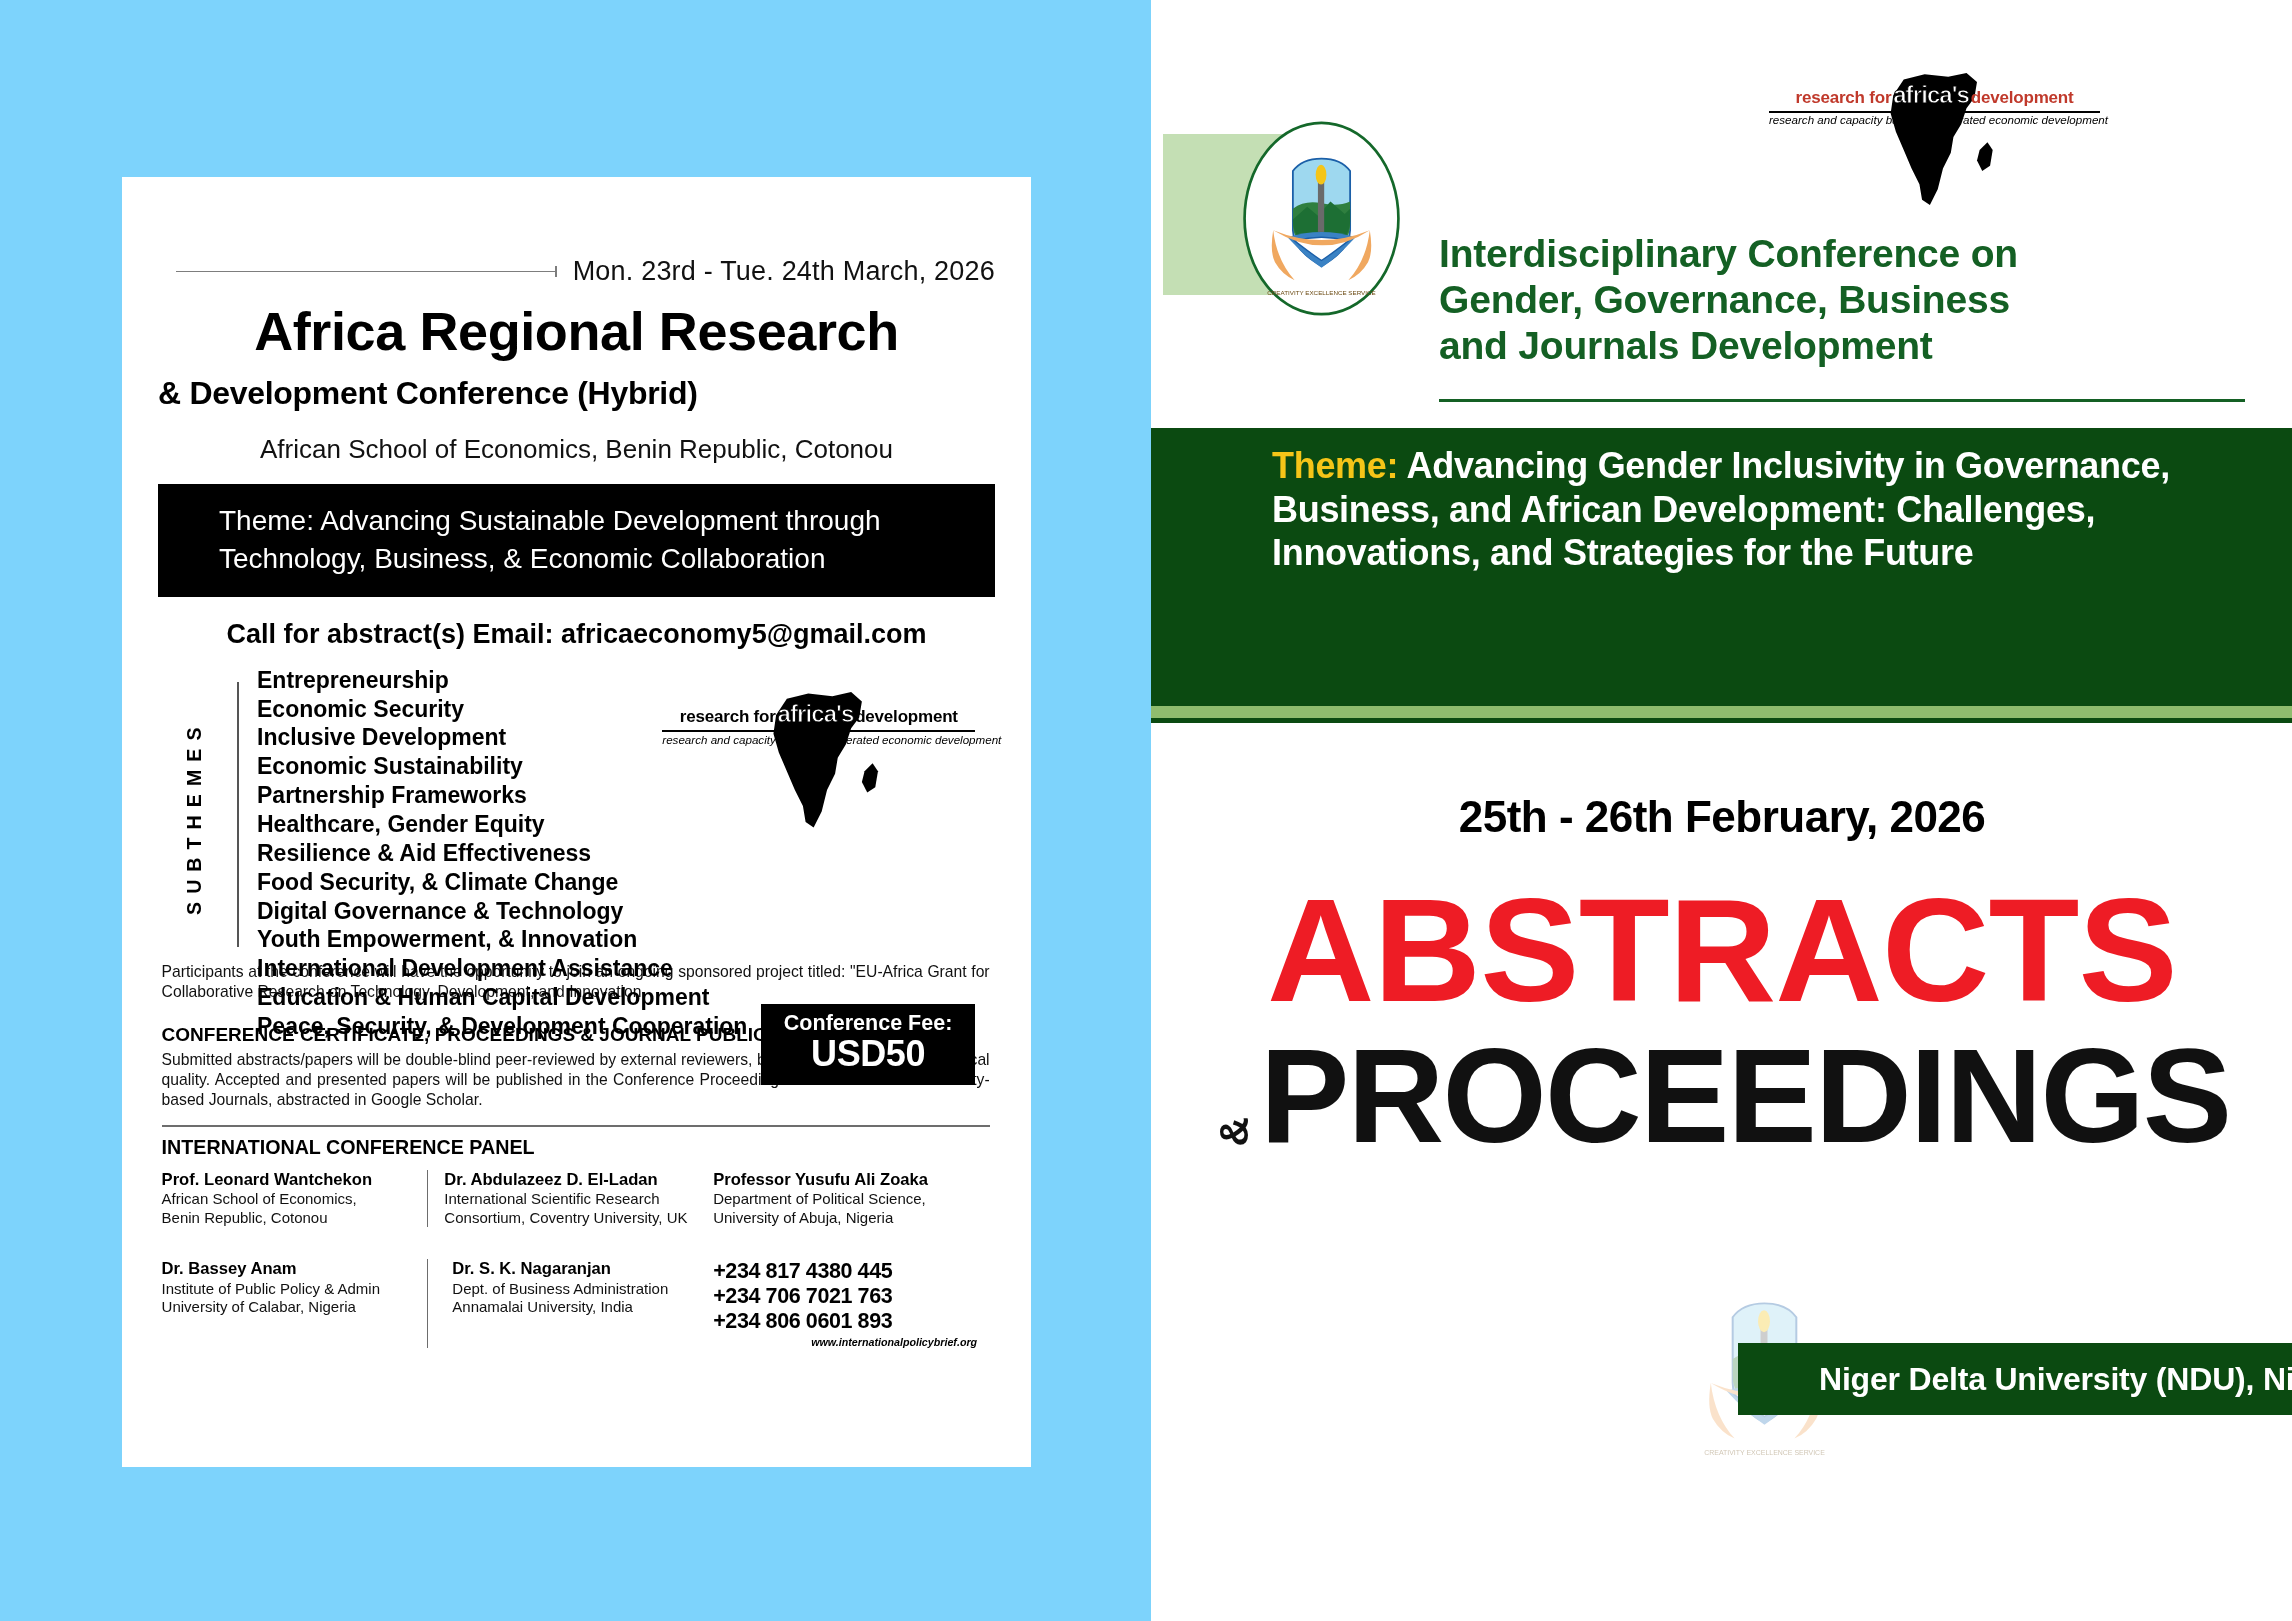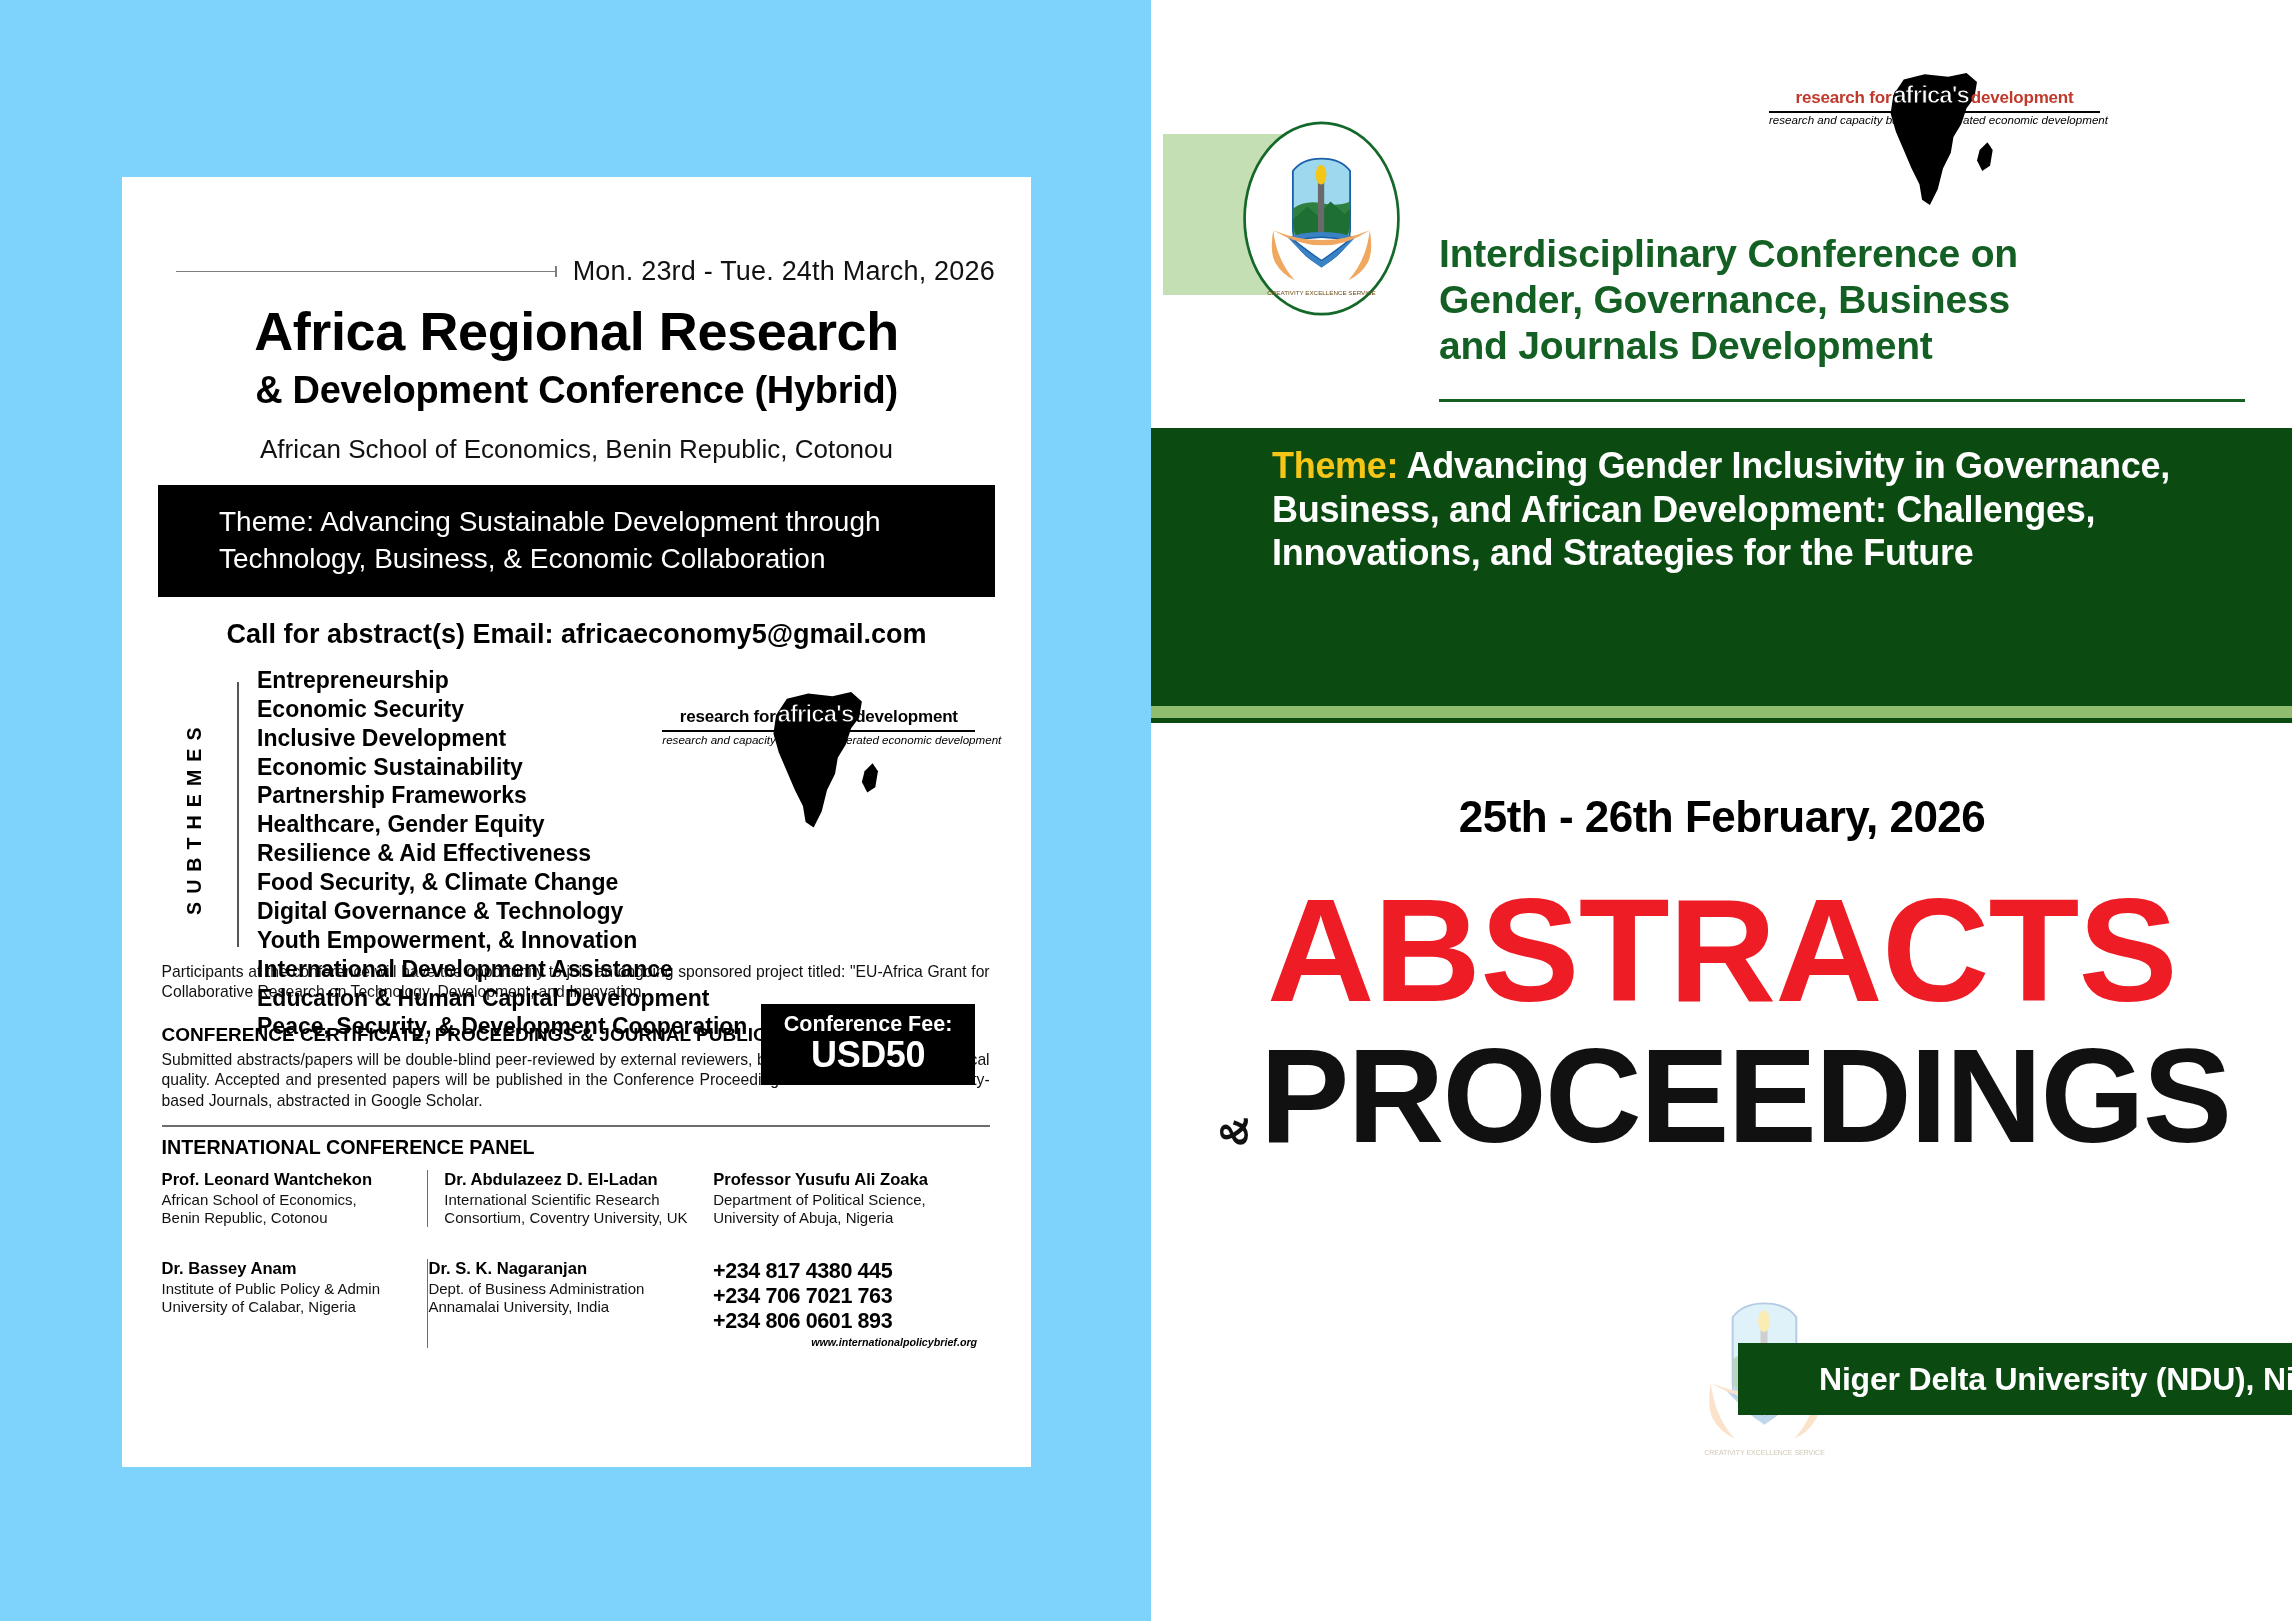--- a/index.html
+++ b/index.html
@@ -32,22 +32,22 @@
   .date-rule::after {
     content:""; position:absolute; right:0; top:-4.5px; width:1.8px; height:10.7px; background:#7d7d7d;
   }
   .date-text { font-size: 27px; color: #111; white-space: nowrap; letter-spacing: 0.2px; }
 
   .title-main {
     text-align: center; font-size: 54px; font-weight: 700; color: #000;
     letter-spacing: -0.4px; margin-top: 16px; line-height: 1.04;
   }
   .title-sub {
-    text-align: center; font-size: 38px; font-weight: 700; color: #000;
-    letter-spacing: -0.3px; margin-top: 12px; line-height: 1.05;
+    font-size: 32px; font-weight: 700; color: #000;
+    letter-spacing: -0.3px; margin-top: 18px; line-height: 1.05;
   }
   .venue {
     text-align: center; font-size: 26px; color: #111; margin-top: 23px; font-weight: 400;
   }
 
   .theme-box {
     background: #000; color: #fff; margin-top: 19.7px;
     padding: 18px 0 19.7px 0;
     width: 100%;
   }
@@ -113,21 +113,21 @@
   .panel-row { display: flex; margin-top: 0px; }
   .panel-cell { position: relative; }
   .pc1 { width: 269px; padding-right: 12.5px; }
   .pc2 { width: 273px; padding-left: 16px; border-left: 1.8px solid #6d6d6d; }
   .pc3 { width: 296px; padding-left: 16px; }
   .pc-name { font-size: 16.6px; font-weight: 700; color: #000; line-height: 1.25; }
   .pc-aff { font-size: 15px; color: #111; line-height: 1.22; }
 
   .panel-row2 { display: flex; margin-top: 32px; }
   .p2c1 { width: 269px; padding-right: 12.5px; }
-  .p2c2 { width: 273px; padding-left: 0; border-left: 1.8px solid #6d6d6d; }
+  .p2c2 { width: 273px; padding-left: 24px; border-left: 1.8px solid #6d6d6d; }
   .p2c3 { width: 296px; padding-left: 16px; text-align: left; }
   .phone { font-size: 21.5px; font-weight: 700; color: #000; line-height: 1.16; letter-spacing: -0.4px; }
   .weburl { font-size: 10.7px; font-style: italic; font-weight: 700; color: #000; text-align: right; padding-right: 12.5px; margin-top: 1.8px; }
 
   
   .right-panel {
     position: absolute; left: 1151px; top: 0; width: 1142px; height: 1622px; background: #ffffff;
   }
   .green-tab {
     position: absolute; left: 11.6px; top: 134px; width: 152px; height: 161px; background: #c4dfb4;

